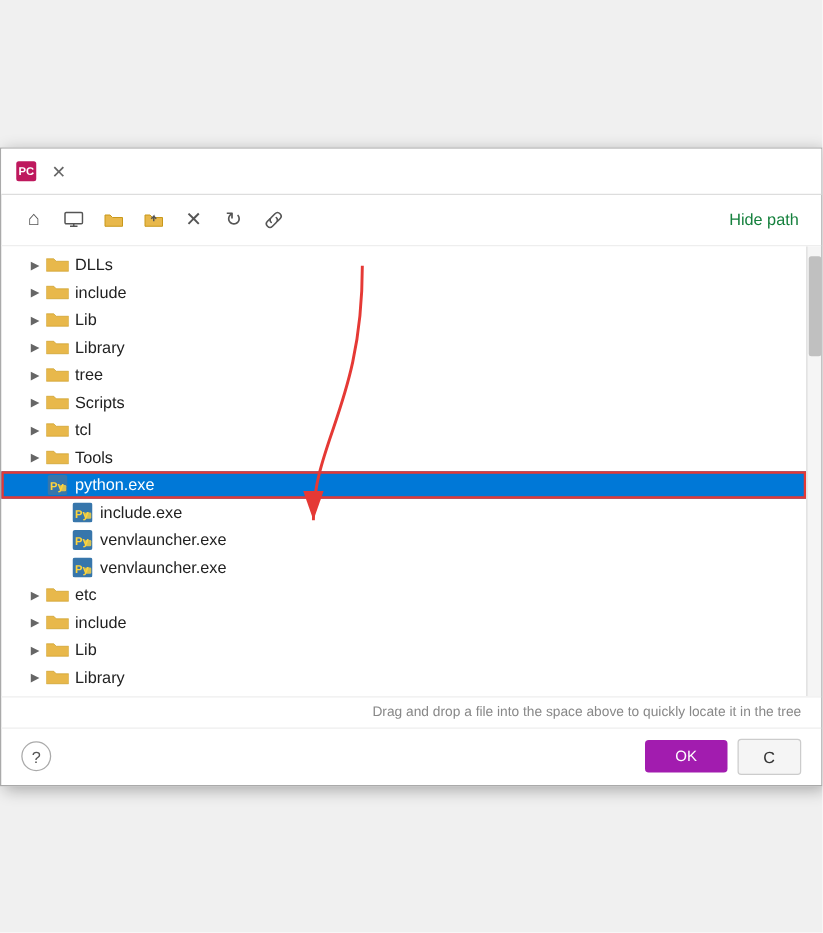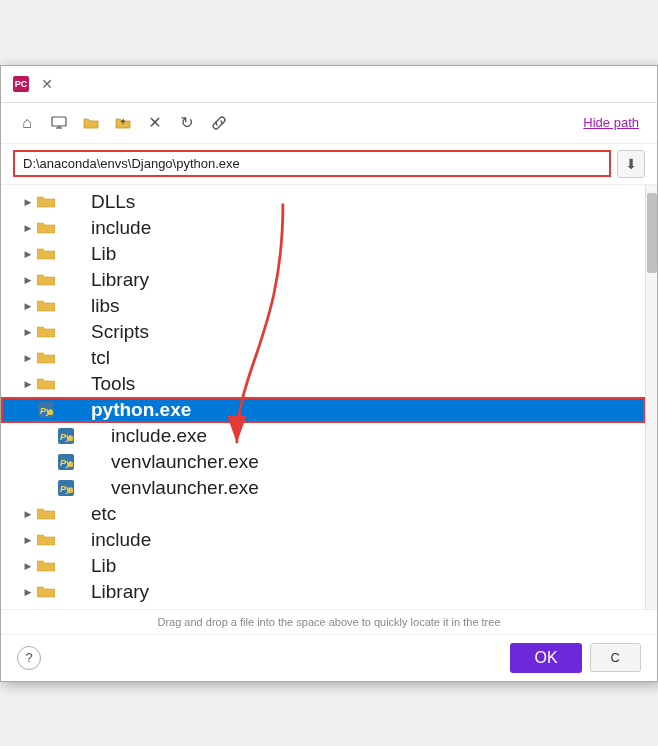--- a/index.html
+++ b/index.html
@@ -72,26 +72,25 @@
       justify-content: center;
       cursor: pointer;
       border-radius: 3px;
       font-size: 16px;
       color: #555;
       border: none;
       background: transparent;
     }
     .hide-path-btn {
       margin-left: auto;
-      color: #a21caf;
+      color: #15803d;
       cursor: pointer;
       font-size: 13px;
       padding: 4px 6px;
       border-radius: 3px;
-      text-decoration: underline;
     }
 
     .path-bar {
       display: flex;
       align-items: center;
       padding: 6px 12px;
       gap: 6px;
       border-bottom: 1px solid #eee;
     }
     .path-input {
@@ -133,21 +132,21 @@
       align-items: center;
       padding: 2px 8px 2px 12px;
       cursor: pointer;
       user-select: none;
       min-height: 22px;
     }
     .tree-item.selected {
       background: #0078d7;
       color: #fff;
     }
-    .tree-item.selected .item-label { color: #fff; font-weight: bold; }
+    .tree-item.selected .item-label { color: #fff; }
     .tree-arrow {
       width: 14px;
       height: 14px;
       display: flex;
       align-items: center;
       justify-content: center;
       font-size: 9px;
       color: #666;
       flex-shrink: 0;
     }
@@ -166,44 +165,42 @@
     }
     .exe-icon {
       width: 18px;
       height: 16px;
       margin: 0 5px 0 2px;
       flex-shrink: 0;
       display: inline-flex;
       align-items: flex-end;
       justify-content: center;
       font-size: 12px;
-      font-style: italic;
     }
     .item-label {
-      font-size: 19px;
+      font-size: 13px;
       color: #222;
-      margin-left: 31px;
     }
 
     
     .arrow-overlay {
       position: absolute;
       top: 0;
       left: 0;
       width: 100%;
       height: 100%;
       pointer-events: none;
     }
 
     .hint-bar {
       padding: 6px 16px;
       border-top: 1px solid #eee;
       font-size: 11px;
       color: #888;
-      text-align: center;
+      text-align: right;
     }
 
     .bottom-bar {
       display: flex;
       align-items: center;
       padding: 8px 16px;
       gap: 8px;
       border-top: 1px solid #eee;
     }
     .help-btn {
@@ -214,25 +211,25 @@
       display: flex;
       align-items: center;
       justify-content: center;
       font-size: 13px;
       color: #555;
       cursor: pointer;
       background: transparent;
     }
     .spacer { flex: 1; }
     .ok-btn {
-      background: #6d28d9;
+      background: #a21caf;
       color: #fff;
       border: none;
       padding: 6px 24px;
-      font-size: 16px;
+      font-size: 12px;
       cursor: pointer;
       border-radius: 3px;
     }
     .cancel-btn {
       background: #f5f5f5;
       color: #333;
       border: 1px solid #ccc;
       padding: 6px 20px;
       font-size: 13px;
       cursor: pointer;
@@ -296,24 +293,20 @@
     <button class="toolbar-btn" title="Refresh">↻</button>
     <button class="toolbar-btn" title="Link">
       <svg width="16" height="16" viewBox="0 0 16 16" fill="none">
         <path d="M6 10 Q4 8 6 6 L9 3 Q11 1 13 3 Q15 5 13 7 L11 9" stroke="#555" stroke-width="1.3" fill="none" stroke-linecap="round"></path>
         <path d="M10 6 Q12 8 10 10 L7 13 Q5 15 3 13 Q1 11 3 9 L5 7" stroke="#555" stroke-width="1.3" fill="none" stroke-linecap="round"></path>
       </svg>
     </button>
     <div class="hide-path-btn">Hide path</div>
   </div>
 
-  <div class="path-bar">
-    <input class="path-input" type="text" value="D:\anaconda\envs\Django\python.exe" style="">
-    <div class="path-download-btn">⬇</div>
-  </div>
 
   <div class="file-tree-container">
     <div class="file-tree" id="file-tree">
     <div class="tree-item">
           <span class="tree-indent" style="width: 8px; display: inline-block;"></span>
           <span class="tree-arrow">▶</span>
           <span class="folder-icon">
             <svg width="18" height="13" viewBox="0 0 18 13">
       <path d="M0 2 L0 12 L18 12 L18 4 L8 4 L6 2 Z" fill="#e8b84b" stroke="#c8981b" stroke-width="0.5"></path>
     </svg>
@@ -351,21 +344,21 @@
           <span class="item-label">Library</span>
         </div>
         <div class="tree-item">
           <span class="tree-indent" style="width: 8px; display: inline-block;"></span>
           <span class="tree-arrow">▶</span>
           <span class="folder-icon">
             <svg width="18" height="13" viewBox="0 0 18 13">
       <path d="M0 2 L0 12 L18 12 L18 4 L8 4 L6 2 Z" fill="#e8b84b" stroke="#c8981b" stroke-width="0.5"></path>
     </svg>
           </span>
-          <span class="item-label">libs</span>
+          <span class="item-label">tree</span>
         </div>
         <div class="tree-item">
           <span class="tree-indent" style="width: 8px; display: inline-block;"></span>
           <span class="tree-arrow">▶</span>
           <span class="folder-icon">
             <svg width="18" height="13" viewBox="0 0 18 13">
       <path d="M0 2 L0 12 L18 12 L18 4 L8 4 L6 2 Z" fill="#e8b84b" stroke="#c8981b" stroke-width="0.5"></path>
     </svg>
           </span>
           <span class="item-label">Scripts</span>

